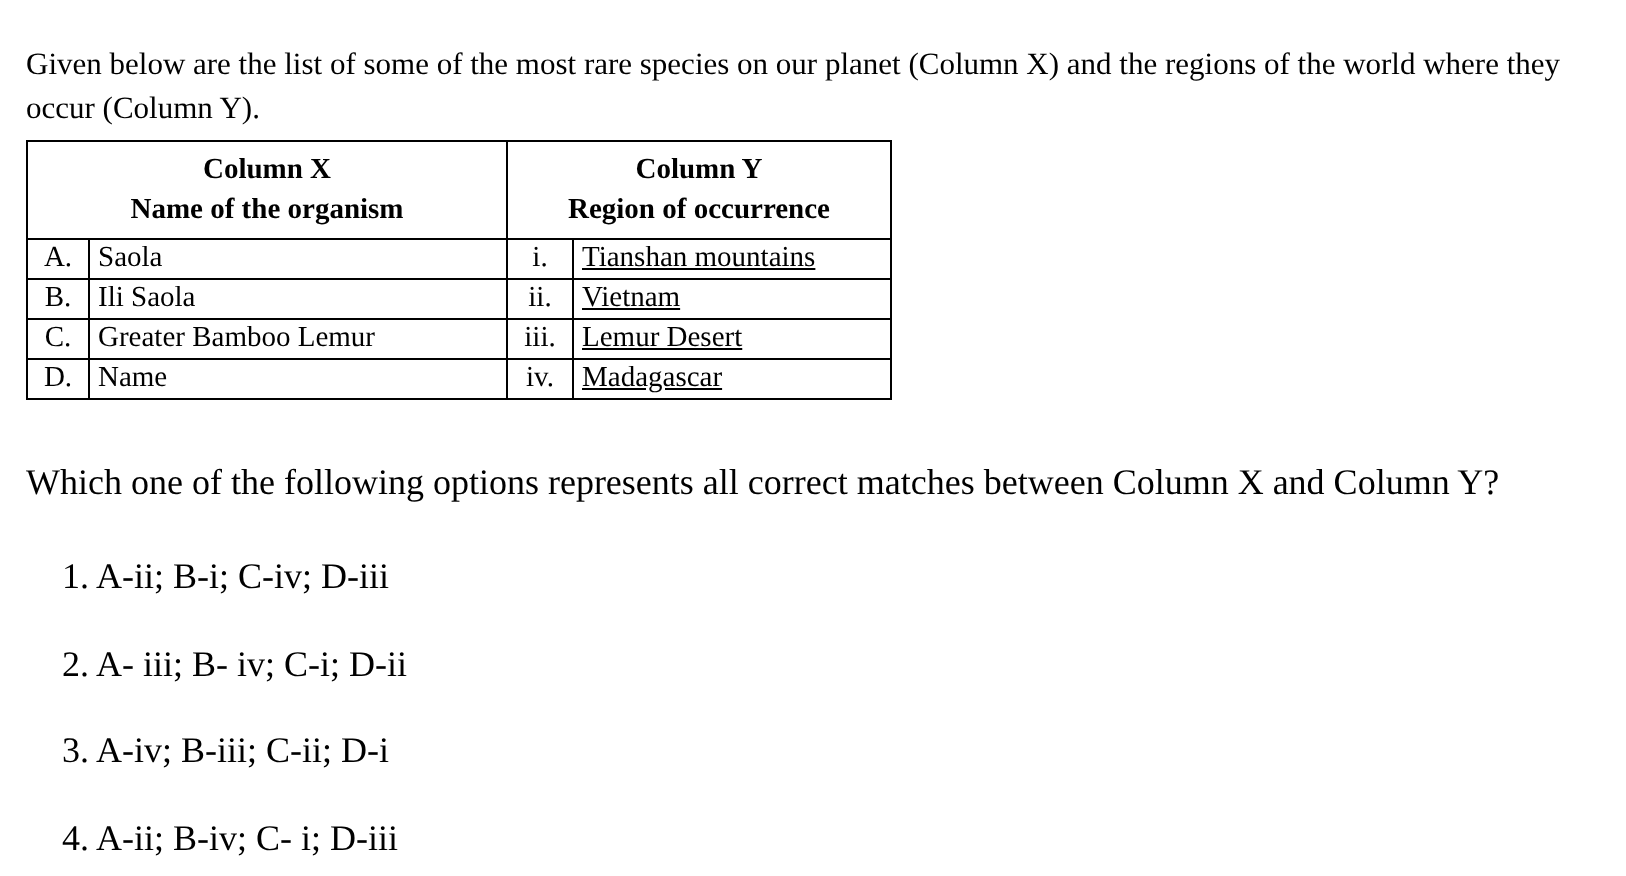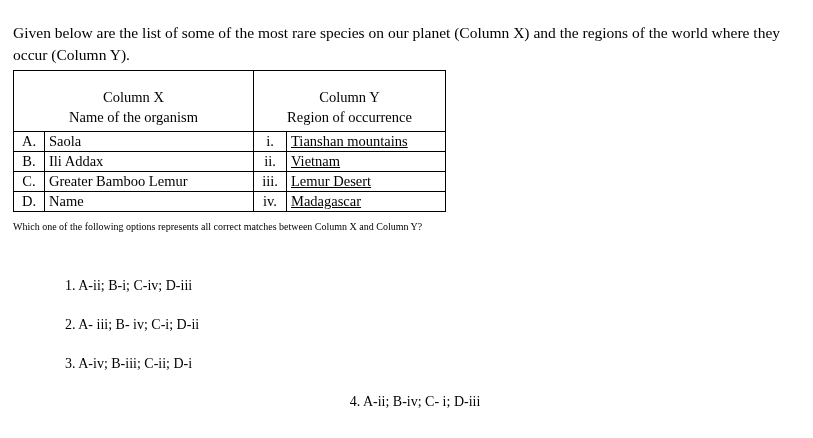--- a/index.html
+++ b/index.html
@@ -36,23 +36,23 @@
     font-size: 14.5px;
   }
   .match-table td, .match-table th {
     border: 1px solid #000;
     padding: 1px 4px;
     vertical-align: top;
     font-weight: normal;
   }
   .match-table thead th {
     text-align: center;
-    font-weight: normal;
+    font-weight: bold;
     line-height: 1.4;
-    padding: 16px 6px 3px 6px;
+    padding: 4px 6px 3px 6px;
   }
   .hdr-x { width: 226px; }
   .hdr-y { width: 178px; }
   .cell-letter {
     width: 22px;
     text-align: center;
     border-right: 1px solid #000;
     padding-left: 2px;
     padding-right: 2px;
   }
@@ -60,36 +60,35 @@
   .cell-num {
     width: 24px;
     text-align: center;
   }
   .cell-region { width: 150px; text-decoration: underline; }
   .question {
     position: absolute;
     left: 13px;
     top: 210px;
     width: 792px;
-    font-size: 10px;
+    font-size: 18px;
     line-height: 1.45;
   }
   .options {
     position: absolute;
     left: 31px;
     top: 278px;
     width: 700px;
-    font-size: 14px;
-    margin-left: 34px;
+    font-size: 18px;
   }
   .option {
     margin-bottom: 22px;
     line-height: 1.2;
   }
-  .option:last-child { margin-bottom: 0; text-align: center; }
+  .option:last-child { margin-bottom: 0; }
 </style>
 </head>
 <body>
 
 <div class="page">
 
   <p class="intro">Given below are the list of some of the most rare species on our planet (Column X) and the regions of the world where they occur (Column Y).</p>
 
   <table class="match-table">
     <thead>
@@ -106,21 +105,21 @@
     </thead>
     <tbody>
       <tr>
         <td class="cell-letter">A.</td>
         <td class="cell-name">Saola</td>
         <td class="cell-num">i.</td>
         <td class="cell-region">Tianshan mountains</td>
       </tr>
       <tr>
         <td class="cell-letter">B.</td>
-        <td class="cell-name">Ili Addax</td>
+        <td class="cell-name">Ili Saola</td>
         <td class="cell-num">ii.</td>
         <td class="cell-region">Vietnam</td>
       </tr>
       <tr>
         <td class="cell-letter">C.</td>
         <td class="cell-name">Greater Bamboo Lemur</td>
         <td class="cell-num">iii.</td>
         <td class="cell-region">Lemur Desert</td>
       </tr>
       <tr>

